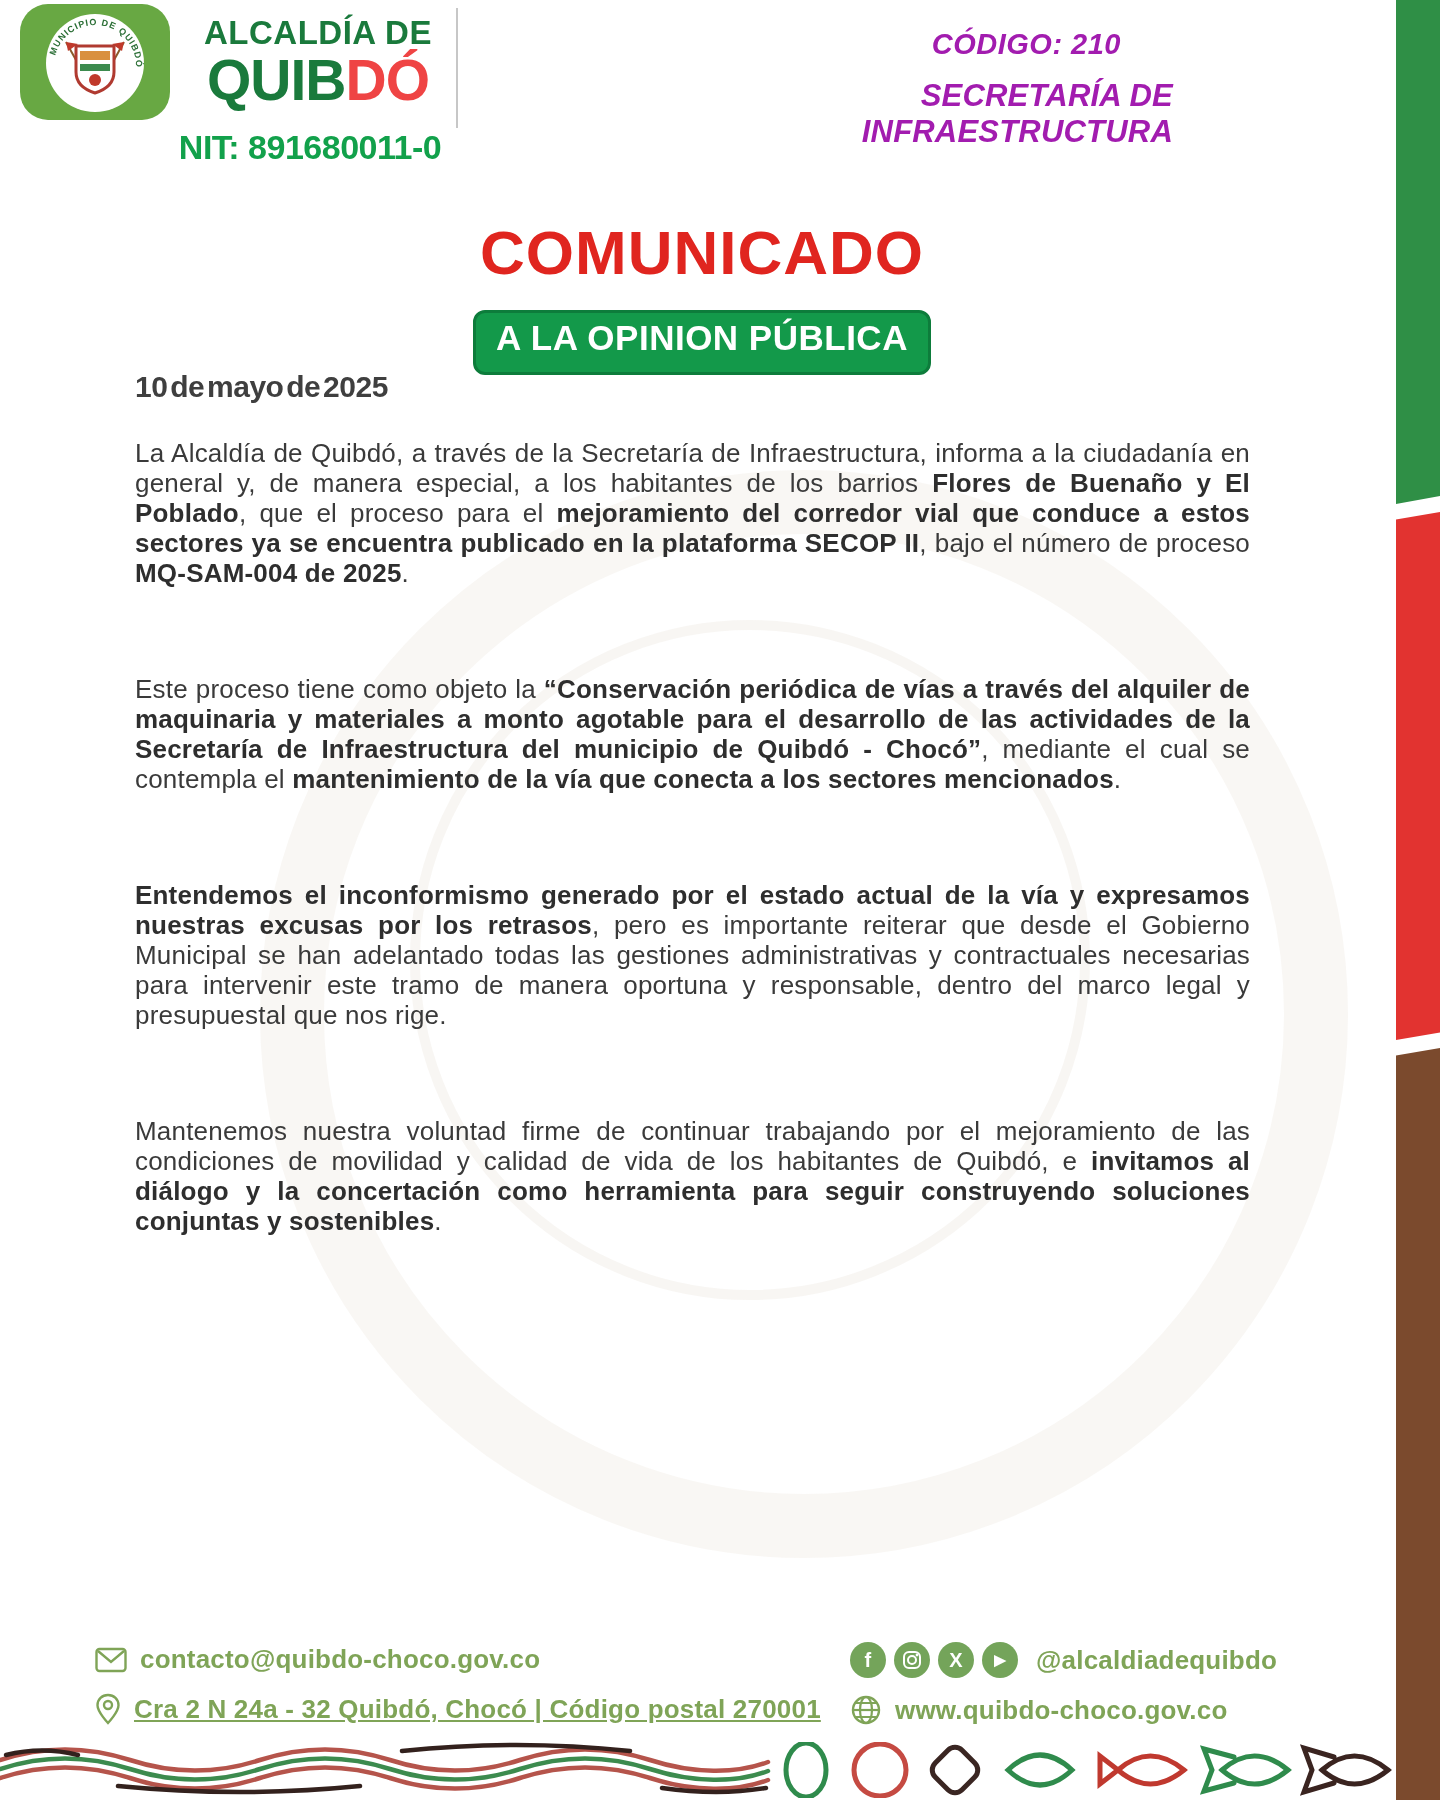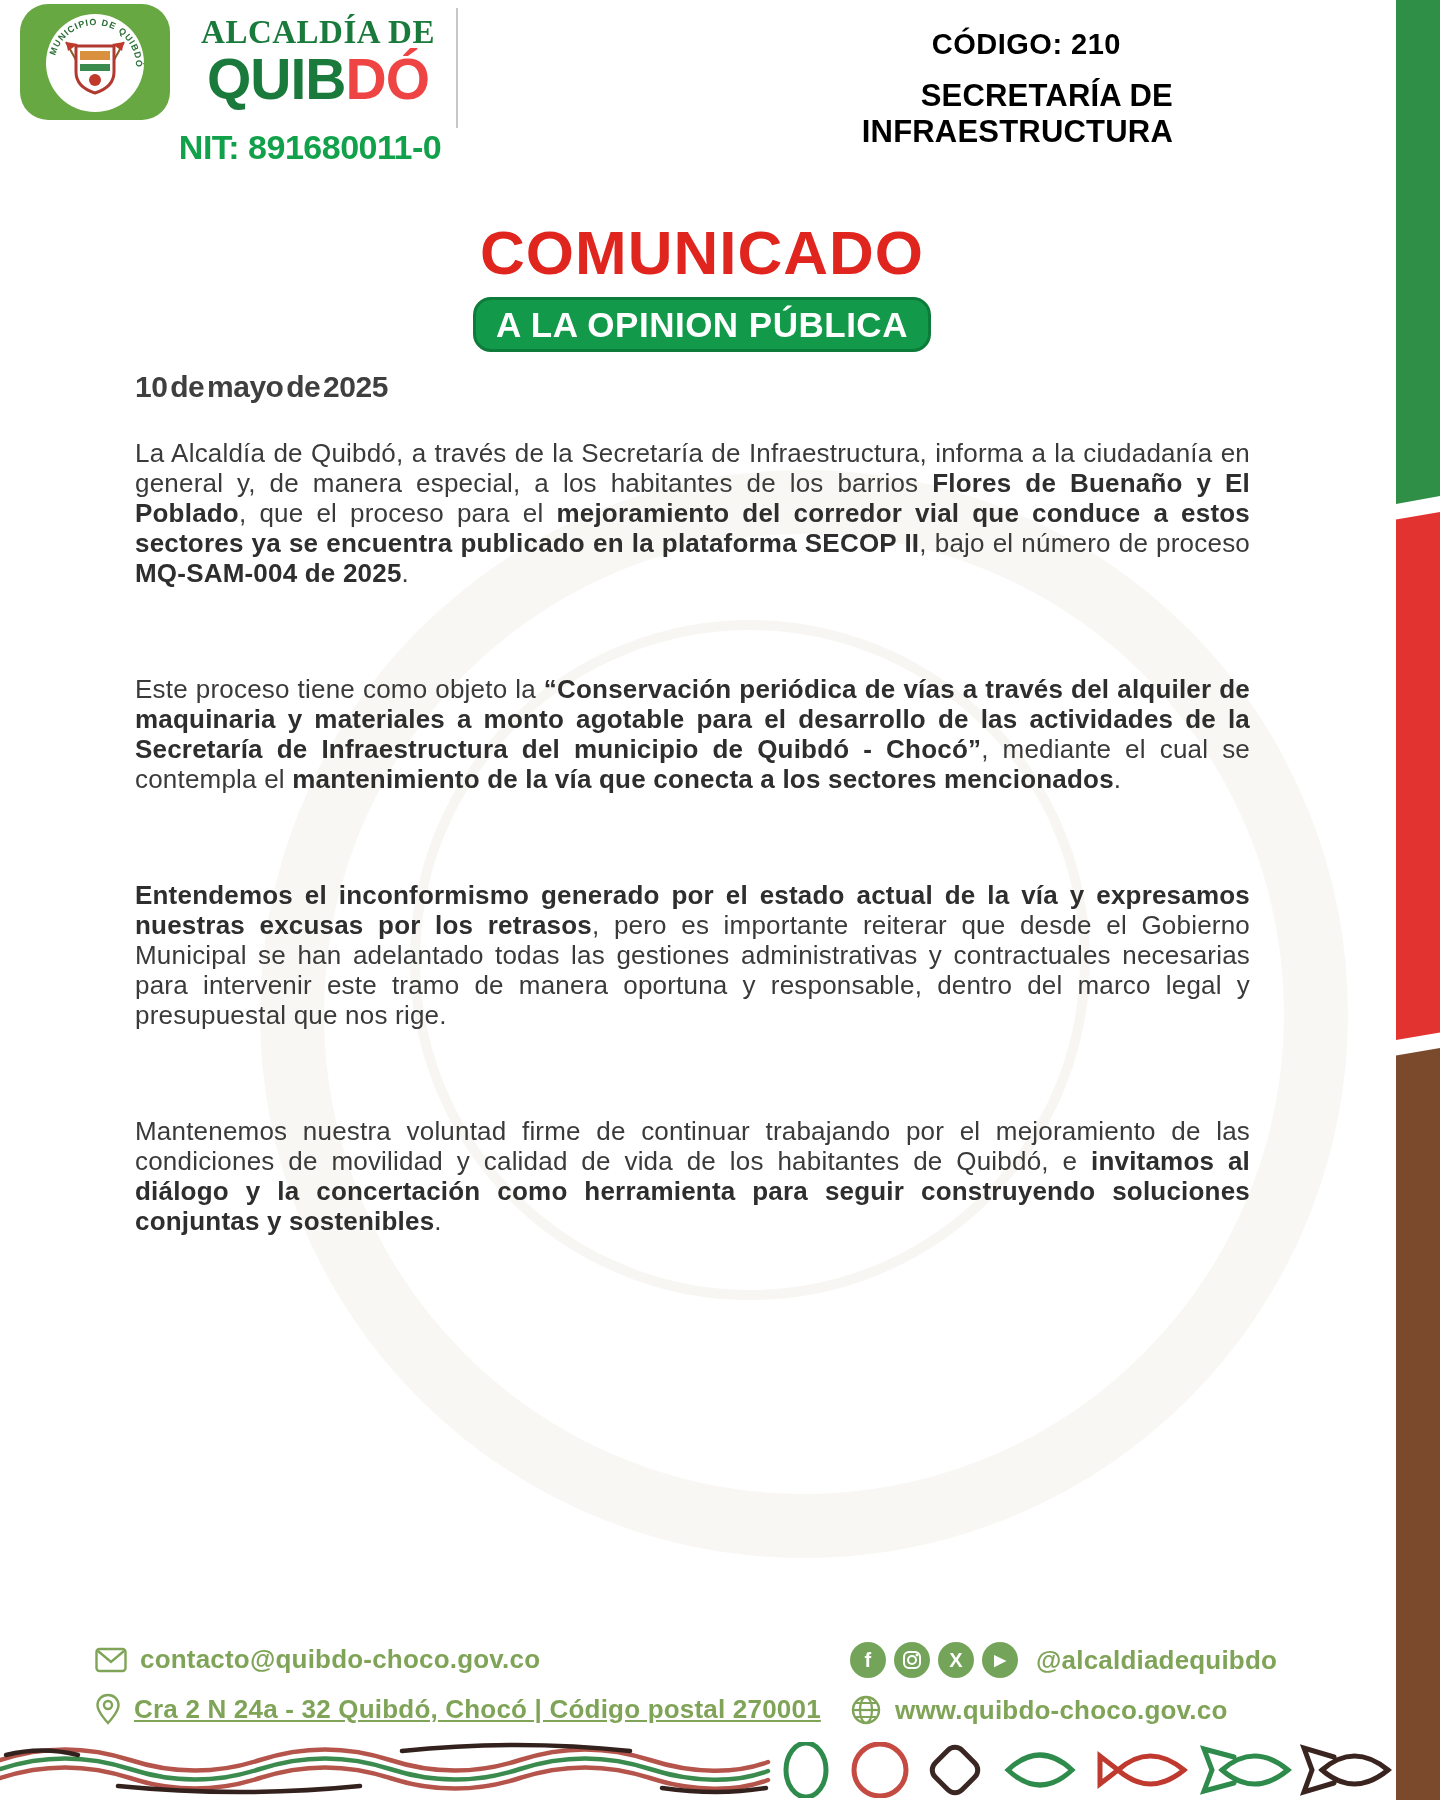--- a/index.html
+++ b/index.html
@@ -14,34 +14,34 @@
   .bar-red{top:512px;height:528px;background:#e23330;clip-path:polygon(0 1.4%,100% 0,100% 98.6%,0 100%);}
   .bar-brown{top:1048px;height:752px;background:#7b4a2d;clip-path:polygon(0 1%,100% 0,100% 100%,0 100%);}
   
   .watermark{position:absolute;left:260px;top:470px;width:960px;height:960px;
     border-radius:50%;border:64px solid rgba(168,146,104,0.07);pointer-events:none;}
   .watermark-inner{position:absolute;left:410px;top:620px;width:660px;height:660px;
     border-radius:50%;border:10px solid rgba(168,146,104,0.08);pointer-events:none;}
   
   .logo-badge{position:absolute;left:20px;top:4px;width:150px;height:116px;}
   .brand{position:absolute;left:188px;top:14px;width:260px;text-align:center;}
-  .brand-top{font-size:33px;font-weight:700;color:#1a7a3c;letter-spacing:.5px;font-family:Liberation Serif, serif;}
+  .brand-top{font-size:33px;font-weight:700;color:#1a7a3c;letter-spacing:.5px;}
   .brand-main{font-size:57px;font-weight:800;letter-spacing:-1px;line-height:1.0;}
   .brand-main .g{color:#1a7a3c;} .brand-main .r{color:#ef4444;}
   .logo-divider{position:absolute;left:456px;top:8px;width:2px;height:120px;background:#c7c7c7;}
   .nit{position:absolute;left:150px;top:128px;width:320px;text-align:center;
        font-size:34px;font-weight:800;color:#12a14b;letter-spacing:-.5px;}
-  .header-right{position:absolute;left:805px;top:28px;width:368px;text-align:right;color:#000000;}
+  .header-right{position:absolute;left:805px;top:28px;width:368px;text-align:right;color:#a21caf;font-style:italic;}
   .hr-code{font-size:29px;font-weight:800;letter-spacing:.5px;padding-right:52px;margin-bottom:17px;}
   .hr-dept{font-size:31px;font-weight:800;letter-spacing:.2px;}
   
   .banner{position:absolute;left:0;top:222px;width:1404px;text-align:center;}
   .banner h1{margin:0;font-size:62px;line-height:1;font-weight:800;color:#e0251f;letter-spacing:1px;}
-  .banner-sub{display:inline-block;margin-top:13px;background:#13994a;border:3px solid #0d7c3b;
-    border-radius:18px;padding:5px 20px 4px 20px;color:#ffffff;font-size:35px;font-weight:800;letter-spacing:.5px;}
+  .banner-sub{display:inline-block;margin-top:26px;background:#13994a;border:3px solid #0d7c3b;
+    border-radius:12px;padding:5px 20px 14px 20px;color:#ffffff;font-size:35px;font-weight:800;letter-spacing:.5px;}
   
   .date{position:absolute;left:135px;top:370px;font-size:30px;font-weight:800;color:#3f3f3f;
         letter-spacing:-.5px;word-spacing:-5px;}
   .content{position:absolute;left:135px;top:438px;width:1115px;
     font-size:26px;line-height:30px;color:#3a3a3a;text-align:justify;letter-spacing:.2px;}
   .content p{margin:0 0 86px 0;}
   .content .b{font-weight:700;color:#2e2e2e;}
   
   .f-row{position:absolute;display:flex;align-items:center;gap:13px;
          color:#7fa457;font-size:26px;font-weight:700;letter-spacing:.2px;}

